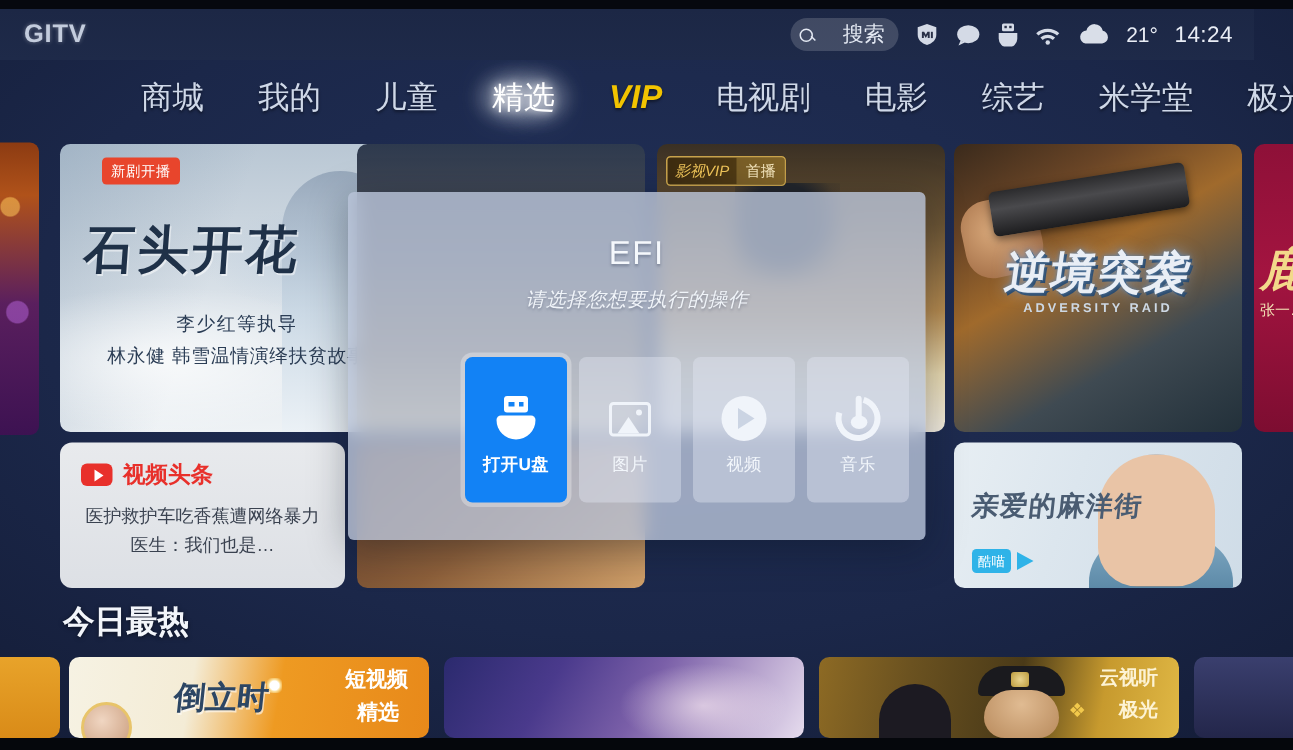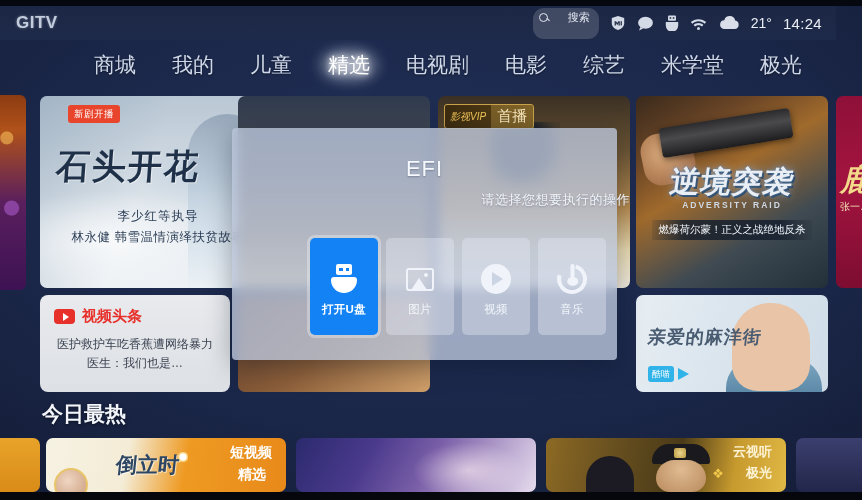--- a/index.html
+++ b/index.html
@@ -36,22 +36,22 @@
     color:#c3ccdd; letter-spacing:.5px;
     text-shadow:0 0 3px rgba(255,255,255,.35);
   }
   .status-right{
     margin-left:auto; margin-right:14px;
     display:flex; align-items:center; gap:11px;
   }
   .search-pill{
     display:flex; align-items:center; gap:20px;
     background:rgba(255,255,255,.16);
-    border-radius:11px; padding:2px 9px 14px 6px;
-    color:#e3e8f2; font-size:11px;
+    border-radius:11px; padding:2px 9px 2px 6px;
+    color:#e3e8f2; font-size:14px;
   }
   .mag{
     width:9px;height:9px;border:1.4px solid #e3e8f2;border-radius:50%;
     position:relative; display:inline-block;
   }
   .mag::after{
     content:""; position:absolute; width:4px;height:1.4px;background:#e3e8f2;
     right:-3px; bottom:0px; transform:rotate(45deg);
   }
   .sicon{ color:#d4dae6; display:flex; align-items:center; }
@@ -174,21 +174,21 @@
     left:438px; top:6px; width:192px; height:192px;
     background:linear-gradient(180deg,#3a3024 0%,#6b5434 28%,#b58a4f 58%,#e8d9b0 80%,#f2ece0 100%);
   }
   .vip-badge{
     position:absolute; left:6px; top:8px; z-index:3;
     display:flex; align-items:center;
     background:linear-gradient(90deg,#3d2c10,#5a4216);
     border:1px solid #c8a24a; border-radius:3px; overflow:hidden;
   }
   .vip-badge .b1{ color:#f1c65a; font-size:10px; font-weight:normal; font-style:italic; padding:2px 5px; }
-  .vip-badge .b2{ color:#f5e6bd; font-size:15px; padding:2px 6px; background:rgba(200,162,74,.35);font-family:Liberation Serif, serif; }
+  .vip-badge .b2{ color:#f5e6bd; font-size:10px; padding:2px 6px; background:rgba(200,162,74,.35);font-family:Liberation Serif, serif; }
   .vip-figure{
     position:absolute; left:52px; top:26px; width:70px; height:66px;
     background:radial-gradient(circle at 45% 40%, #22252b 0 26px, rgba(34,37,43,.2) 40px, transparent 52px);
   }
 
   
   .card-action{
     left:636px; top:6px; width:192px; height:192px;
     background:linear-gradient(150deg,#3a2a1c 0%,#6a4526 22%,#a06a2c 42%,#3f4a52 70%,#22303a 100%);
   }
@@ -345,23 +345,24 @@
     border-radius:4px;
     z-index:50;
     box-shadow:0 6px 26px rgba(10,16,30,.35);
   }
   .dlg-title{
     position:absolute; left:0; top:28px; width:100%; text-align:center;
     font-size:22px; color:#f5f8fc; letter-spacing:1px;
     text-shadow:0 1px 2px rgba(60,70,95,.45);
   }
   .dlg-sub{
-    position:absolute; left:13px; top:63px; width:100%; text-align:right;
+    position:absolute; left:0; top:63px; width:100%; text-align:center;
     font-size:13px; color:#f0f4f9; letter-spacing:.5px;
     text-shadow:0 1px 2px rgba(60,70,95,.4);
+    font-style:italic;
   }
   .tiles{
     position:absolute; left:33px; top:110px;
     display:flex; gap:8px;padding-left:45px;
   }
   .tile{
     width:68px; height:97px; border-radius:5px;
     background:rgba(226,232,242,.42);
     display:flex; flex-direction:column; align-items:center;
     position:relative;
@@ -495,20 +496,21 @@
       <span class="clock">14:24</span>
     </div>
   </div>
 
   <div class="nav">
     <div class="nav-inner">
       <div class="nav-item">商城</div>
       <div class="nav-item">我的</div>
       <div class="nav-item">儿童</div>
       <div class="nav-item active">精选</div>
+      <div class="nav-item vip">VIP</div>
       <div class="nav-item">电视剧</div>
       <div class="nav-item">电影</div>
       <div class="nav-item">综艺</div>
       <div class="nav-item">米学堂</div>
       <div class="nav-item">极光</div>
     </div>
   </div>
 
   <div class="content">
 
@@ -540,21 +542,20 @@
         <span class="b1">影视VIP</span>
         <span class="b2">首播</span>
       </div>
     </div>
 
     <div class="card card-action">
       <div class="act-hand"></div>
       <div class="act-gun"></div>
       <div class="act-title">逆境突袭</div>
       <div class="act-sub-en">ADVERSITY RAID</div>
-      <div class="act-tag">燃爆荷尔蒙！正义之战绝地反杀</div>
     </div>
 
     <div class="card card-edge-r">
       <div class="edge-r-t">鹿</div>
       <div class="edge-r-s">张一…</div>
     </div>
 
     <div class="card card-girl">
       <div class="girl-body"></div>
       <div class="girl-face"></div>

